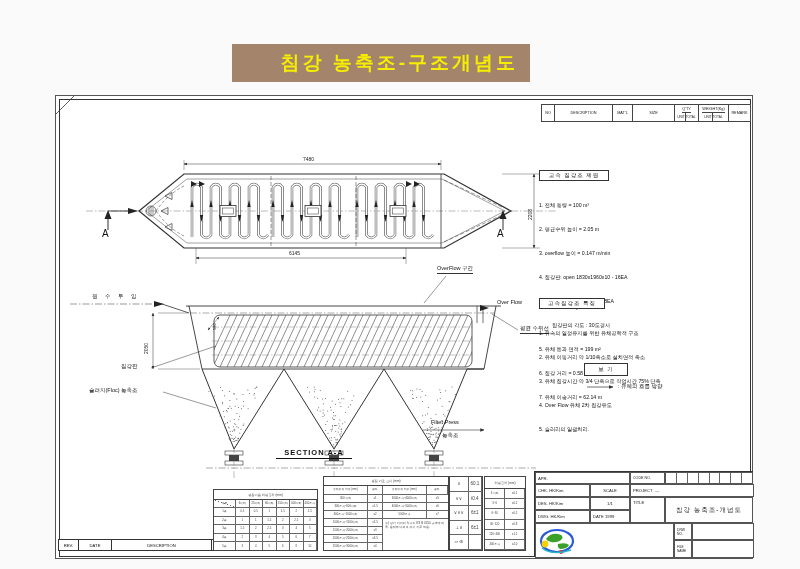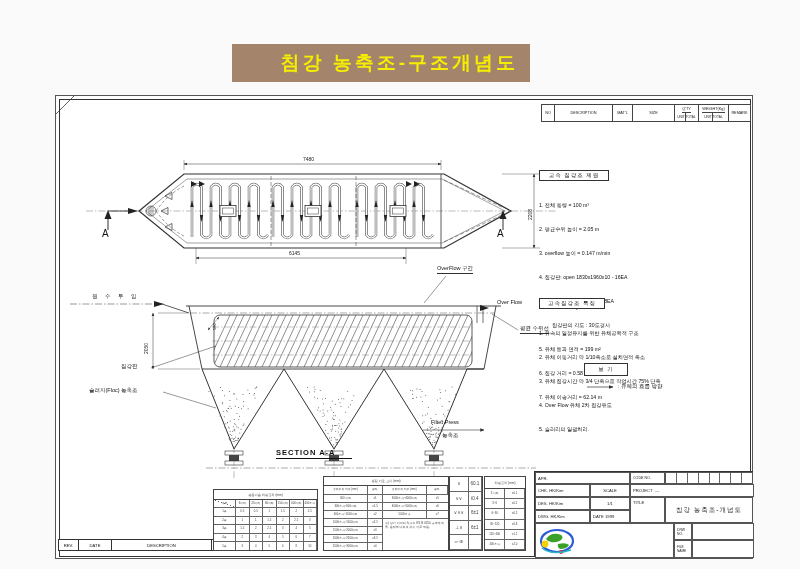--- a/index.html
+++ b/index.html
@@ -15,21 +15,21 @@
   #art{position:absolute;left:0;top:0;width:698px;height:464px;}
   .lbl{position:absolute;font-size:5.5px;color:#111;white-space:nowrap;line-height:1;}
   .dim{position:absolute;font-size:5px;color:#222;white-space:nowrap;line-height:1;}
   .vtext{transform:rotate(-90deg);transform-origin:left top;}
   .ul{border-bottom:0.6px solid #333;padding-bottom:1px;}
   .boxtitle{position:absolute;border:0.8px solid #333;font-size:5.5px;display:flex;
             align-items:center;justify-content:center;letter-spacing:1px;background:#fff;}
   .speclist{position:absolute;font-size:5.2px;line-height:8px;white-space:pre;color:#111;}
   .alabel{position:absolute;font-size:10px;color:#111;}
   .sectiontitle{position:absolute;font-size:7.5px;font-weight:bold;letter-spacing:1px;
-                border-bottom:1px solid #111;padding-bottom:1px;}
+                border-bottom:1px solid #111;padding-bottom:1px;text-align:center;}
   
   #bom{position:absolute;left:485px;top:8px;width:210px;height:18px;border:1px solid #444;
        display:flex;font-size:3.8px;color:#222;background:#fff;}
   #bom .c{border-right:0.5px solid #444;display:flex;align-items:center;justify-content:center;
           text-align:center;height:100%;}
   #bom .stack{display:flex;flex-direction:column;}
   #bom .stack .t{height:8px;display:flex;align-items:center;justify-content:center;border-bottom:0.5px solid #444;}
   #bom .stack .b{flex:1;display:flex;}
   #bom .stack .b div{flex:1;display:flex;align-items:center;justify-content:center;font-size:3.2px;}
   #bom .stack .b div:first-child{border-right:0.5px solid #444;}

